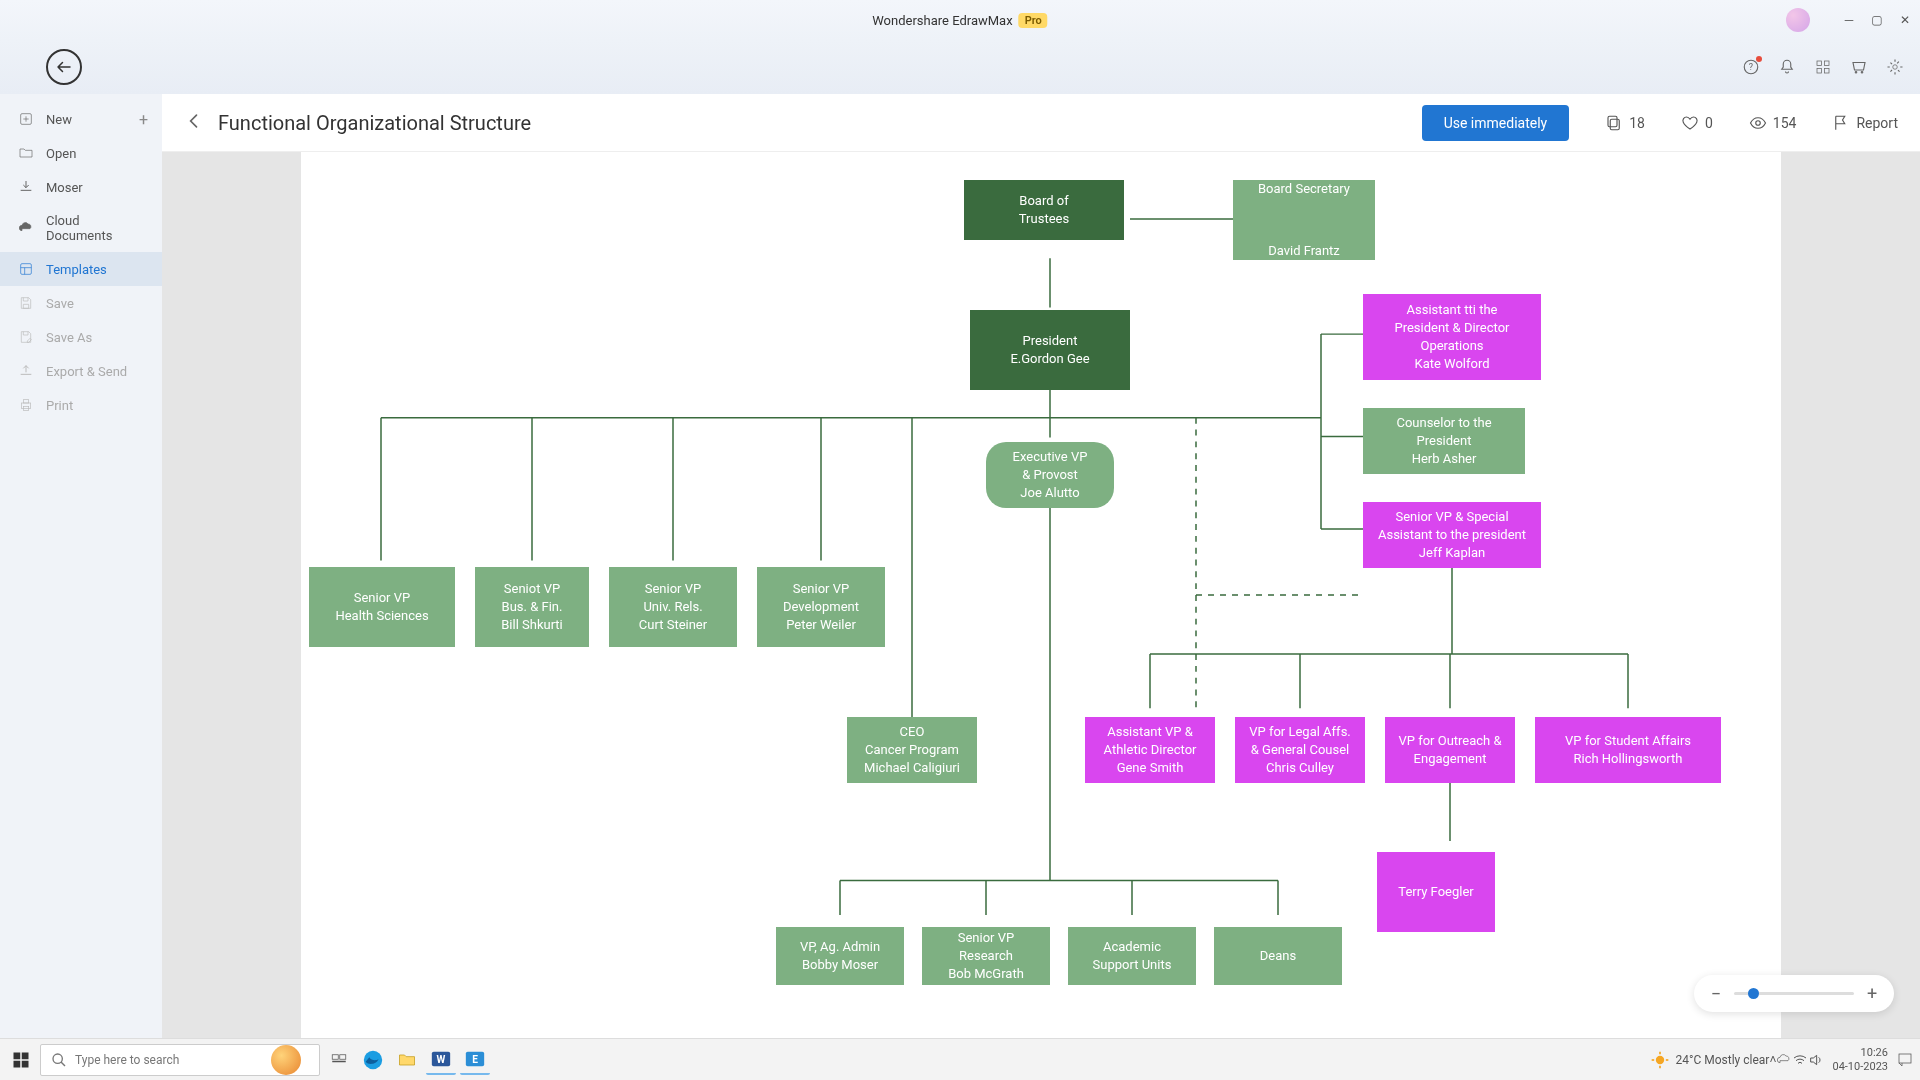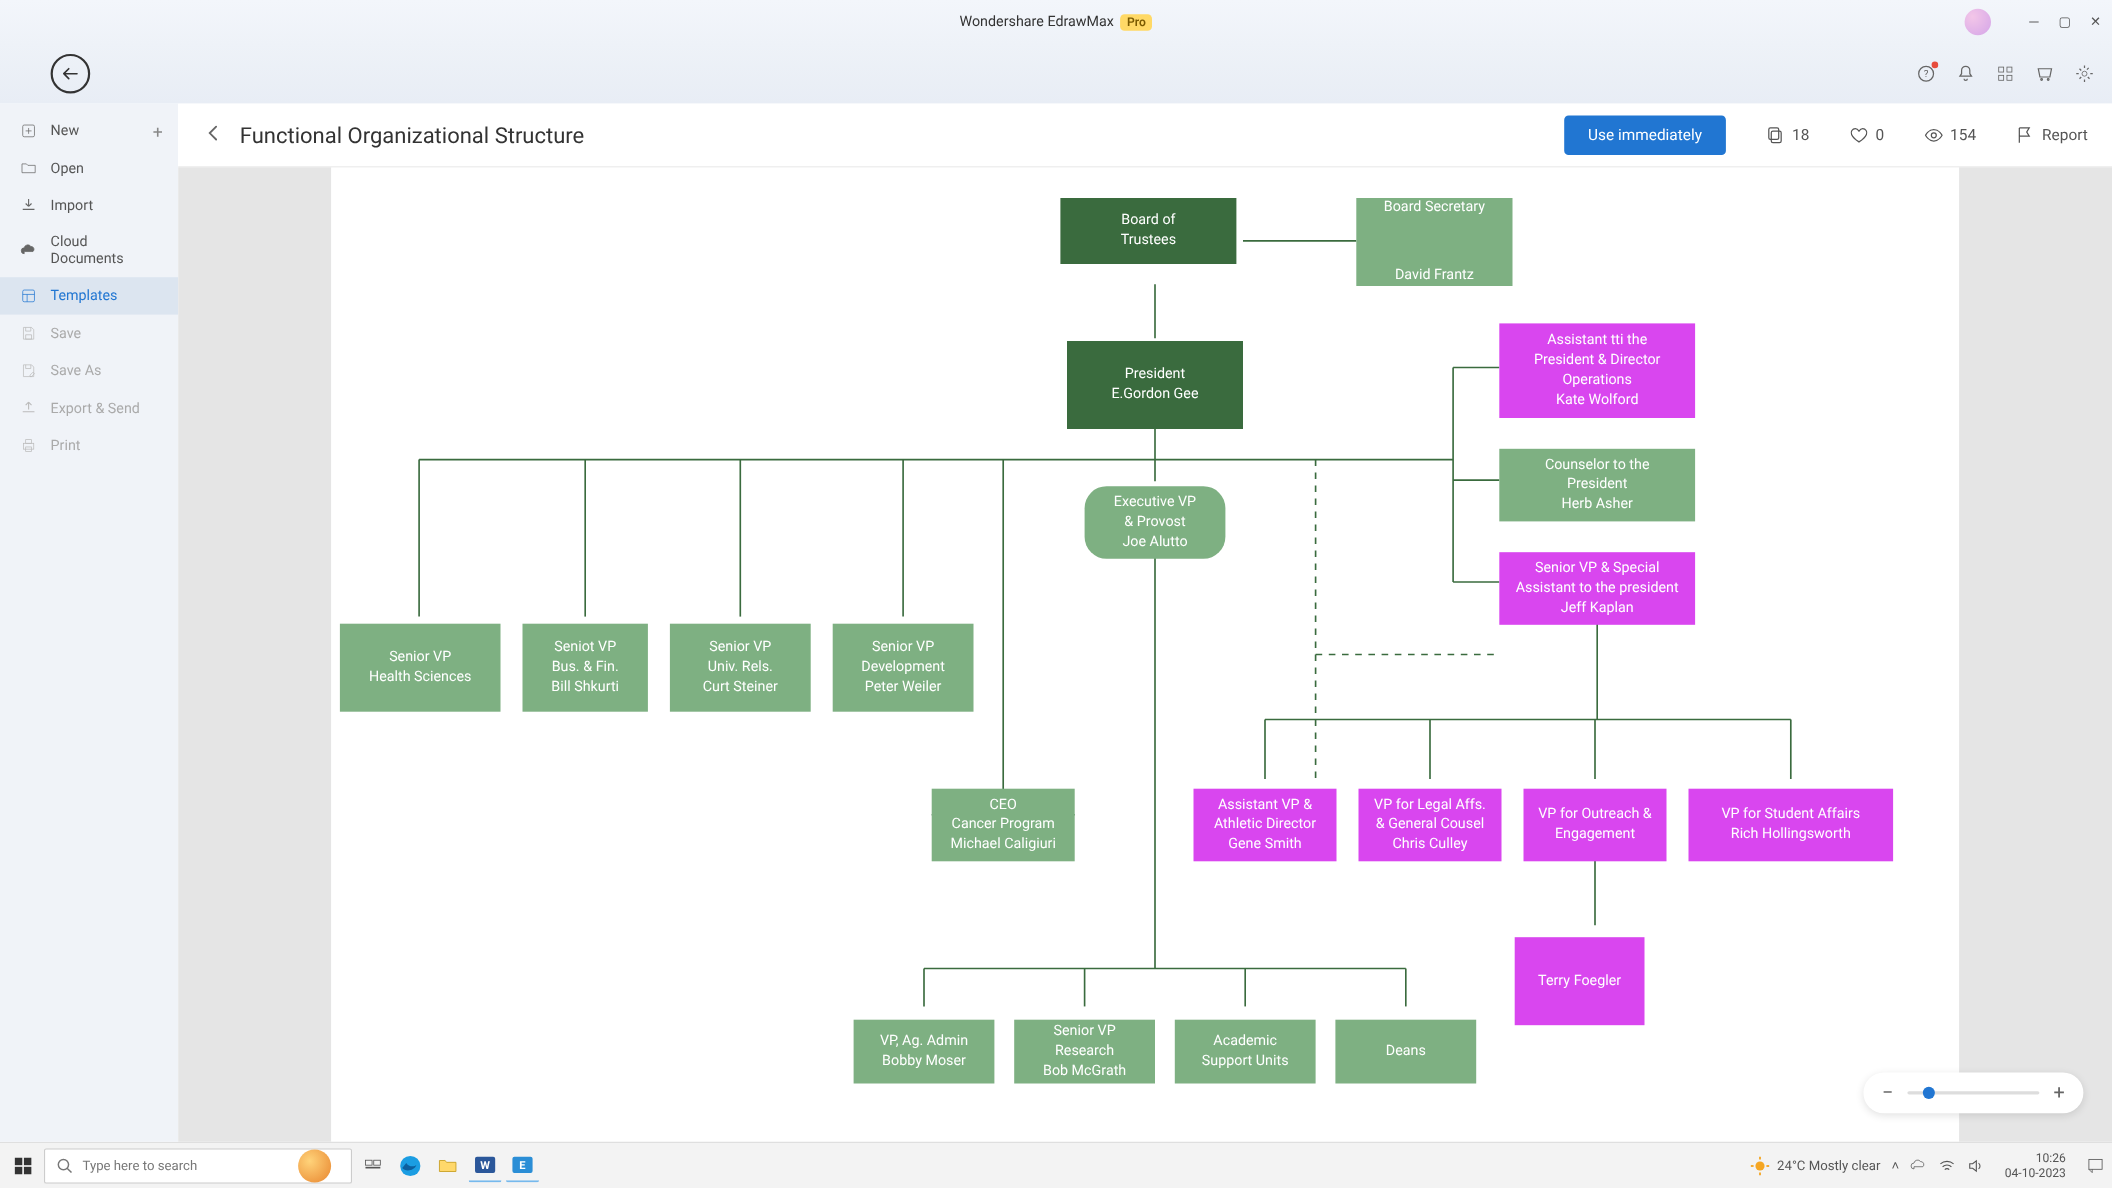--- a/index.html
+++ b/index.html
@@ -60,21 +60,21 @@
 .zoom-track { width: 120px; height: 3px; background: #ddd; border-radius: 2px; position: relative; }
 .zoom-thumb { position: absolute; left: 14px; top: -4px; width: 11px; height: 11px; background: #2176d2; border-radius: 50%; }
 .zoom-btn { cursor: pointer; color: #666; font-size: 18px; width: 16px; text-align: center; }
 
 
 .taskbar { height: 42px; background: #f3f3f3; border-top: 1px solid #ddd; display: flex; align-items: center; padding: 0 6px; gap: 4px; font-size: 12px; color: #333; }
 .task-search { display: flex; align-items: center; gap: 8px; background: #fff; border: 1px solid #ccc; border-radius: 2px; padding: 4px 10px; width: 280px; height: 32px; color: #777; position: relative; }
 .task-spacer { flex: 1; }
 .task-icon { width: 30px; height: 30px; display: flex; align-items: center; justify-content: center; border-radius: 2px; }
 .task-icon.active { border-bottom: 2px solid #76b9ed; }
-.task-sys { display: flex; align-items: center; gap: 10px; color: #555; }
+.task-sys { display: flex; align-items: center; color: #555; }
 .task-time { text-align: right; line-height: 1.2; font-size: 11px; margin: 0 8px; }
 .weather-orb { width: 30px; height: 30px; border-radius: 50%; background: radial-gradient(circle at 35% 35%, #ffd37a, #e8852e); position: absolute; right: 18px; }
 </style>
 </head>
 <body>
 
 <div class="titlebar">
   <div class="title-center">
     <span>Wondershare EdrawMax</span>
     <span class="pro-badge">Pro</span>
@@ -150,21 +150,21 @@
             </svg>
           </span>
           <span>Open</span>
         </div>
         <div class="sidebar-item">
           <span class="sidebar-icon">
             <svg viewBox="0 0 24 24" width="16" height="16">
               <path d="M12 3v10m0 0l-4-4m4 4l4-4M4 17h16" stroke="#666" fill="none" stroke-width="1.5"></path>
             </svg>
           </span>
-          <span>Import</span>
+          <span>Moser</span>
         </div>
         <div class="sidebar-item">
           <span class="sidebar-icon">
             <svg viewBox="0 0 24 24" width="16" height="16">
               <path d="M6 16a4 4 0 010-8 5 5 0 019-2 4 4 0 013 7H6z" stroke="#666" fill="#666"></path>
             </svg>
           </span>
           <span>Cloud Documents</span>
         </div>
         <div class="sidebar-item active">
@@ -315,21 +315,21 @@
             <div class="box dark" style="left: 669px; top: 158px; width: 160px; height: 80px;">
               <div>President</div>
               <div>E.Gordon Gee</div>
             </div>
             <div class="box med" style="left: 1062px; top: 142px; width: 178px; height: 86px;">
               <div>Assistant tti the</div>
               <div>President &amp; Director</div>
               <div>Operations</div>
               <div>Kate Wolford</div>
             </div>
-            <div class="box light" style="left: 1062px; top: 256px; width: 178px; height: 66px;">
+            <div class="box light" style="left: 1062px; top: 256px; width: 162px; height: 66px;">
               <div>Counselor to the</div>
               <div>President</div>
               <div>Herb Asher</div>
             </div>
             <div class="box med" style="left: 1062px; top: 350px; width: 178px; height: 66px;">
               <div>Senior VP &amp; Special</div>
               <div>Assistant to the president</div>
               <div>Jeff Kaplan</div>
             </div>
             <div class="box light" style="left: 685px; top: 290px; width: 128px; height: 66px; border-radius: 20px;">

